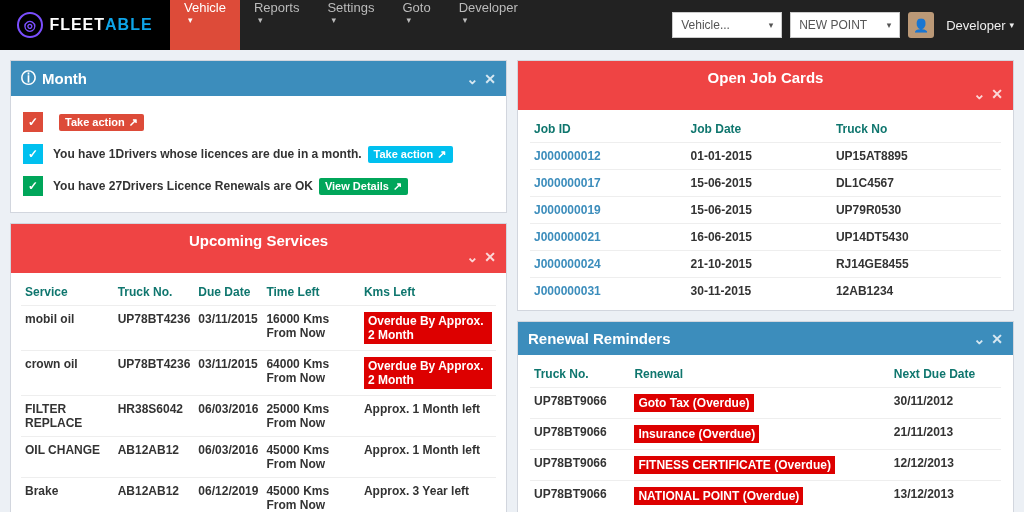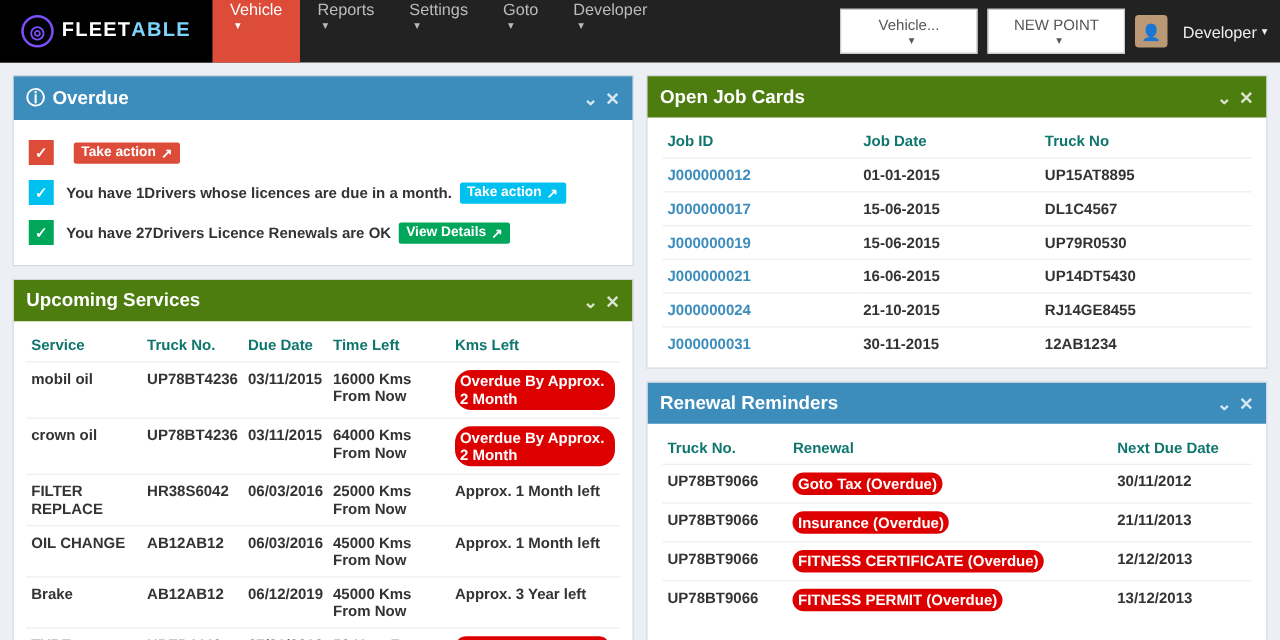--- a/index.html
+++ b/index.html
@@ -1,51 +1,51 @@
 <!DOCTYPE html>
 <html><head>
 <meta charset="utf-8">
 <style>
   * { box-sizing: border-box; margin: 0; padding: 0; }
   body { font-family: Arial, Helvetica, sans-serif; font-size: 12px; background: #ecf0f5; width: 1024px; height: 512px; overflow: hidden; color: #333; }
   .topbar { height: 50px; background: #222; display: flex; align-items: stretch; color: #ccc; }
   .logo { width: 170px; background: #000; display: flex; align-items: center; justify-content: center; font-weight: bold; font-size: 16px; color: #fff; letter-spacing: 1px; }
   .logo .ic { width: 26px; height: 26px; border: 2px solid #7b4fff; border-radius: 50%; margin-right: 6px; display: flex; align-items: center; justify-content: center; }
   .logo .ic::after{content:"◎"; color:#7b4fff; font-size:14px;}
-  .logo .able { color: #7dd3fc; }
+  .logo .able { color: #0ea5e9; }
   .nav { display: flex; }
   .nav-item { padding: 0 14px; display: flex; align-items: flex-start; color: #bbb; font-size: 13px; cursor: pointer; flex-direction: column; }
   .nav-item.active { background: #dd4b39; color: #fff; }
   .caret { margin-left: 4px; font-size: 9px; }
   .topbar-right { margin-left: auto; display: flex; align-items: center; padding-right: 10px; gap: 8px; }
-  .select-box { background: #fff; color: #555; padding: 5px 8px; font-size: 12px; min-width: 110px; display: flex; justify-content: space-between; align-items: center; border:1px solid #ccc;flex-direction:column;}
+  .select-box { background: #fff; color: #555; padding: 5px 8px; font-size: 12px; min-width: 110px; display: flex; justify-content: space-between; align-items: center; border:1px solid #ccc;}
   .avatar { width: 26px; height: 26px; background: #b97; border-radius: 3px; display:flex; align-items:center; justify-content:center; color:#fff; font-size:13px;}
   .user-label { color: #eee; font-size: 13px; margin-left:4px; display:flex; align-items:center;}
   .content { display: flex; gap: 10px; padding: 10px; height: calc(512px - 38px); }
   .col { flex: 1; display: flex; flex-direction: column; gap: 10px; min-width: 0;}
   .panel { background: #fff; border: 1px solid #d2d6de; display: flex; flex-direction: column; }
   .panel-hdr { color: #fff; padding: 8px 10px; font-size: 15px; font-weight: bold; display: flex; align-items: center; }
   .hdr-blue { background: #3c8dbc; }
-  .hdr-green { background: #4d7c0f; }
+  .hdr-green { background: #ef4444; flex-direction: column; }
   .hdr-tools { margin-left: auto; display: flex; gap: 6px; font-size: 14px; opacity: .8;}
   .hdr-tools span { cursor: pointer; }
   .panel-body { padding: 10px 12px; overflow: hidden; }
   .alert-row { display: flex; align-items: center; padding: 6px 0; font-size: 12px; font-weight: bold; color:#333;}
   .alert-chk { width: 20px; height: 20px; display: inline-flex; align-items: center; justify-content: center; color: #fff; margin-right: 10px; font-size: 12px; }
   .chk-red { background: #dd4b39; }
   .chk-blue { background: #00c0ef; }
   .chk-green { background: #00a65a; }
   .badge-btn { color: #fff; padding: 2px 6px; margin-left: 6px; font-size: 11px; border-radius: 2px; display:inline-flex; gap:4px;}
   .badge-red { background: #dd4b39; }
   .badge-blue { background: #00c0ef; }
   .badge-green { background: #00a65a; }
   table { width: 100%; border-collapse: collapse; font-size: 12px; }
   th { text-align: left; padding: 6px 4px; font-weight: bold; color:#0f766e; }
   td { padding: 6px 4px; border-top: 1px solid #eee; vertical-align: top; color:#333; font-weight:bold;}
-  .overdue { background: #dd0000; color: #fff; padding: 2px 4px; display: inline-block; font-weight:bold;border-radius:13px;}
+  .overdue { background: #dd0000; color: #fff; padding: 2px 4px; display: inline-block; font-weight:bold;}
   .link { color: #3c8dbc; cursor: pointer; }
   .more { color: #3c8dbc; font-size: 12px; padding: 8px 4px 0; cursor:pointer;}
   .thead-row td,.thead-row th{border-top:none;}
   .services table td{font-weight:bold;}
   .clip{overflow:hidden;}
 </style>
 </head>
 <body>
 
 <div class="topbar">
@@ -92,21 +92,21 @@
     </div>
   </div>
 </div>
 
 <div class="content">
   <div class="col">
 
     <div class="panel">
       <div class="panel-hdr hdr-blue">
         <span style="margin-right:6px;">ⓘ</span>
-        <span>Overdue</span>
+        <span>Month</span>
         <div class="hdr-tools">
           <span>⌄</span>
           <span>✕</span>
         </div>
       </div>
       <div class="panel-body" id="alerts-body">
           <div class="alert-row">
             <span class="alert-chk chk-red">✓</span>
             <span class="badge-btn badge-red">Take action <span>↗</span></span>
           </div>
@@ -269,21 +269,21 @@
                 <td><span class="overdue">Insurance (Overdue)</span></td>
                 <td>21/11/2013</td>
               </tr>
               <tr>
                 <td>UP78BT9066</td>
                 <td><span class="overdue">FITNESS CERTIFICATE (Overdue)</span></td>
                 <td>12/12/2013</td>
               </tr>
               <tr>
                 <td>UP78BT9066</td>
-                <td><span class="overdue">FITNESS PERMIT (Overdue)</span></td>
+                <td><span class="overdue">NATIONAL POINT (Overdue)</span></td>
                 <td>13/12/2013</td>
               </tr>
             </tbody>
           </table>
       </div>
     </div>
 
   </div>
 </div>
 

